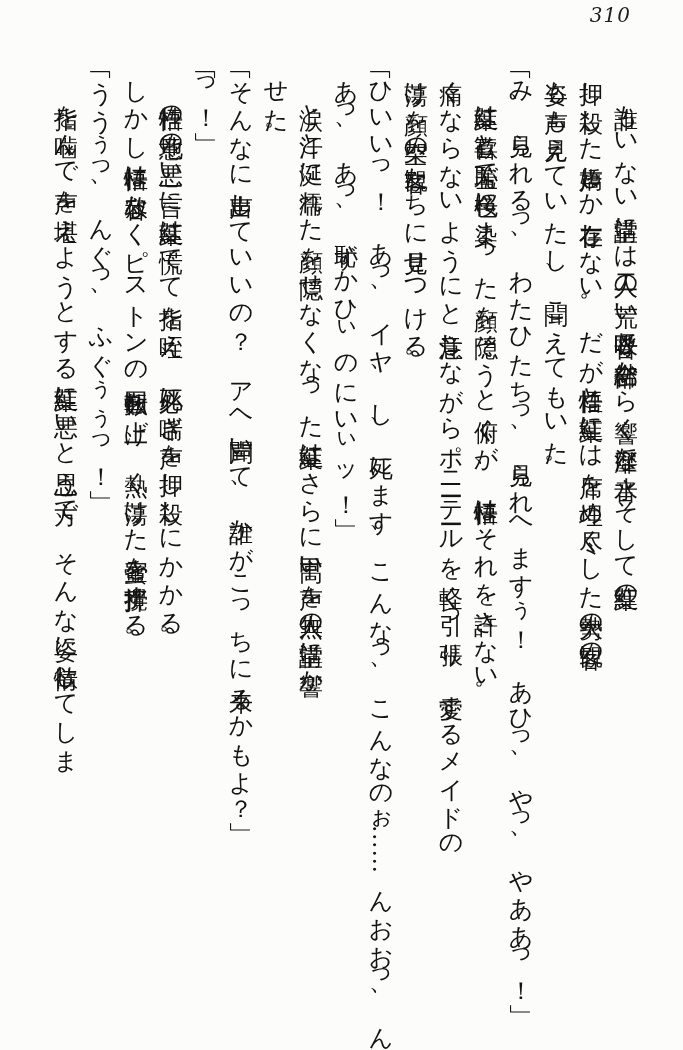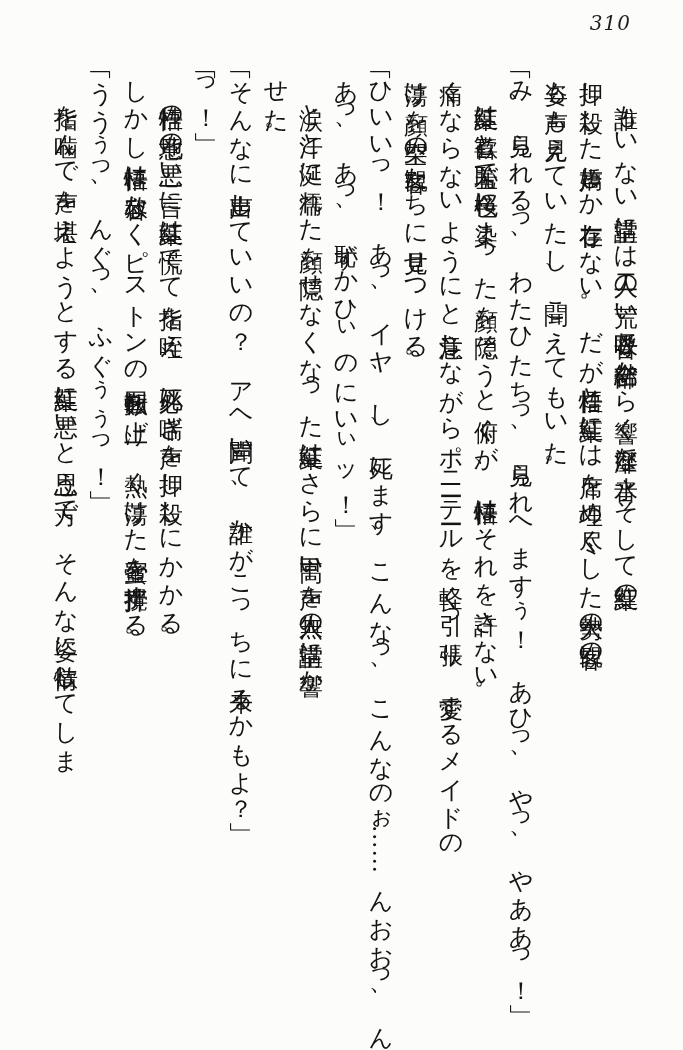--- a/index.html
+++ b/index.html
@@ -17,21 +17,20 @@
   }
   .page-number {
     position: absolute;
     top: 3px;
     right: 52px;
     font-family: "DejaVu Serif", serif;
     font-style: italic;
     font-size: 20px;
     letter-spacing: 1px;
     color: #1d1d1d;
-    margin-top: 8px;
   }
   .text-block {
     position: absolute;
     top: 64px;
     right: 40px;
     height: 958px;
     writing-mode: vertical-rl;
     text-orientation: mixed;
     color: #141414;
     font-size: 24px;

